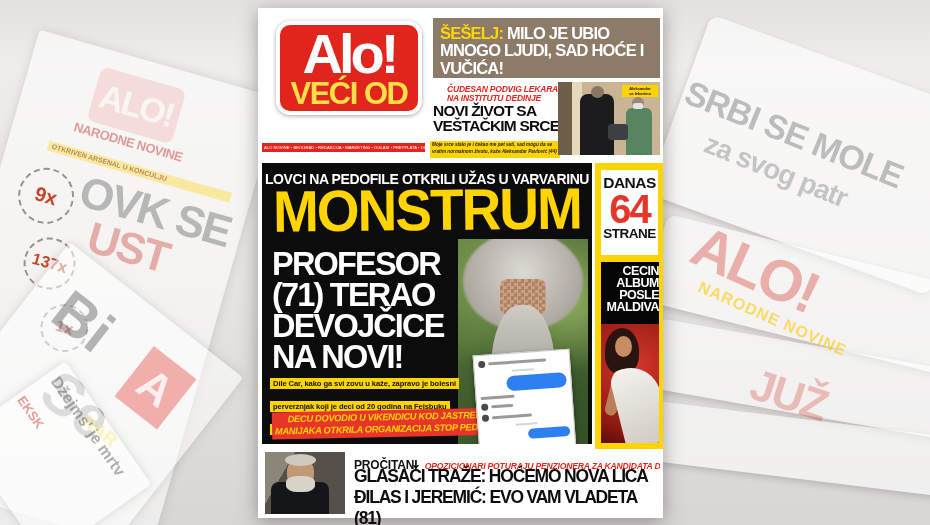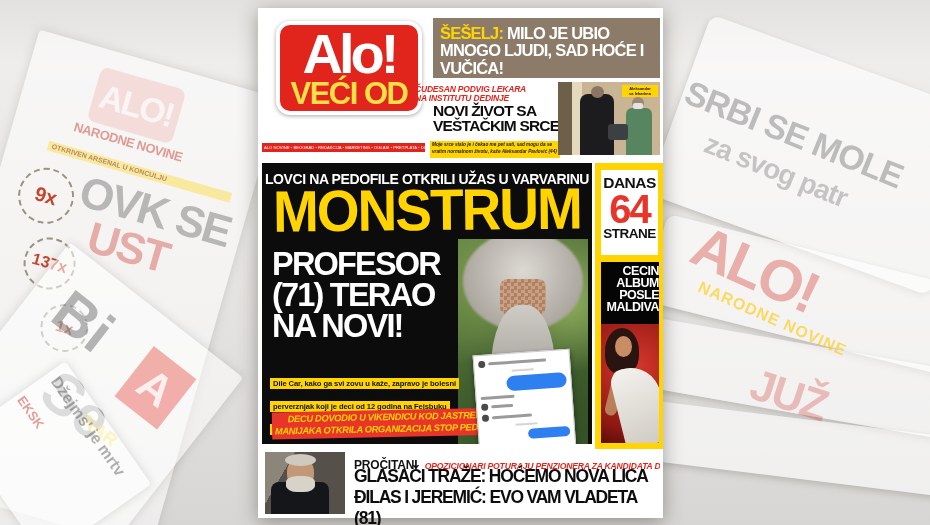--- a/index.html
+++ b/index.html
@@ -28,21 +28,21 @@
     repeating-conic-gradient(#1a1a1a 0% 25%, #fff 0% 50%) 0 0/5px 5px;position:relative;}
   .qr:after{content:"";position:absolute;left:8px;top:8px;width:7px;height:7px;background:#e2251c;}
   .price{width:36px;height:24px;background:#e2251c;color:#fff;text-align:center;line-height:1;}
   .price .v{font-size:16px;font-weight:bold;display:block;margin-top:2px;}
   .price .u{font-size:4.4px;font-weight:bold;color:#ffd400;display:block;}
   .info-strip{left:4px;top:135px;width:163px;height:9px;background:#e2251c;color:#fff;
     font-size:4.2px;line-height:9px;white-space:nowrap;overflow:hidden;padding:0 2px;}
   .seselj{left:175px;top:10px;width:227px;height:60px;background:#8c7b68;color:#fff;
     padding:7px 7px;font-size:16.5px;font-weight:bold;line-height:1.05;letter-spacing:-0.8px;}
   .seselj .k{color:#ffd400;}
-  .h-kick{left:157px;top:77px;width:160px;color:#e2251c;font-size:8.5px;font-weight:bold;
+  .h-kick{left:189px;top:77px;width:160px;color:#e2251c;font-size:8.5px;font-weight:bold;
     font-style:italic;line-height:1.1;letter-spacing:-0.2px;}
   .h-head{left:175px;top:96px;width:140px;color:#0d0d0d;font-size:15.5px;font-weight:bold;
     line-height:.95;letter-spacing:-0.8px;}
   .h-sub{left:172px;top:133px;width:130px;height:17px;background:#ffd400;color:#1a1a1a;
     font-size:4.7px;font-style:italic;font-weight:bold;line-height:1.4;padding:1px 2px;}
   .hosp{left:300px;top:74px;width:102px;height:73px;background:#c9b593;overflow:hidden;}
   .hosp .win{position:absolute;left:0;top:0;width:18px;height:73px;background:#6e5f4b;}
   .hosp .drape{position:absolute;left:14px;top:0;width:10px;height:73px;background:#e4d8bd;}
   .hosp .p1{position:absolute;left:22px;top:12px;width:34px;height:61px;background:#1c1c1f;border-radius:8px 8px 0 0;}
   .hosp .h1g{position:absolute;left:33px;top:4px;width:13px;height:12px;background:#8a7565;border-radius:50%;}
@@ -228,30 +228,31 @@
         <div>sa lekarima</div>
       </div>
     </div>
 
     <div class="abs main-box">
       <div class="m-kick">LOVCI NA PEDOFILE OTKRILI UŽAS U VARVARINU</div>
       <div class="m-head">MONSTRUM</div>
       <div class="m-sub">
         <div>PROFESOR</div>
         <div>(71) TERAO</div>
+        <div>DEVOJČICE</div>
         <div>NA NOVI!</div>
       </div>
       <div class="perp">
         <div class="hair"></div>
         <div class="face"></div>
         <div class="beard"></div>
       </div>
       <div class="hl">
         <span>Dile Car, kako ga svi zovu u kaže, zapravo je bolesni</span>
-        <span>perverznjak koji je deci od 12 godina na Fejsbuku</span>
+        <span>perverznjak koji je deci od 20 godina na Fejsbuku</span>
         <span>slao fotografije svog penisa i predlagao grupnjak</span>
       </div>
       <div class="redstrip">
         <div>DECU DOVODIO U VIKENDICU KOD JASTREPCA</div>
         <div>MANIJAKA OTKRILA ORGANIZACIJA STOP PEDOFILIJI</div>
       </div>
       <div class="chat">
         <div class="row">
           <div class="av"></div>
           <div class="tl" style="width:58px;"></div>

